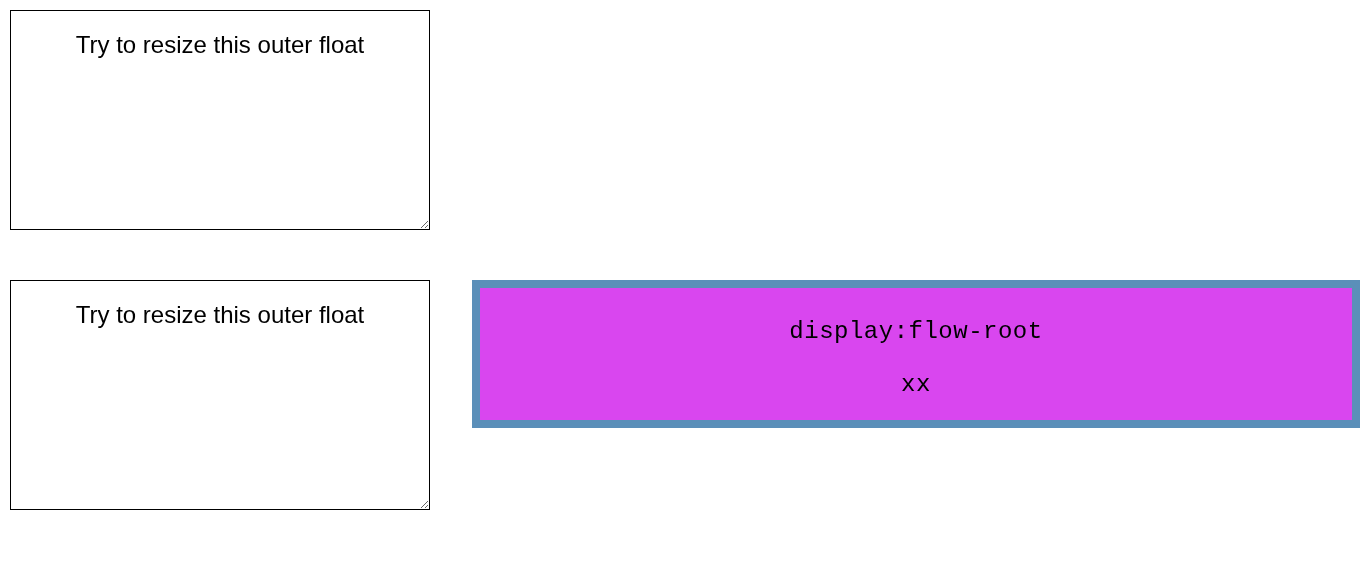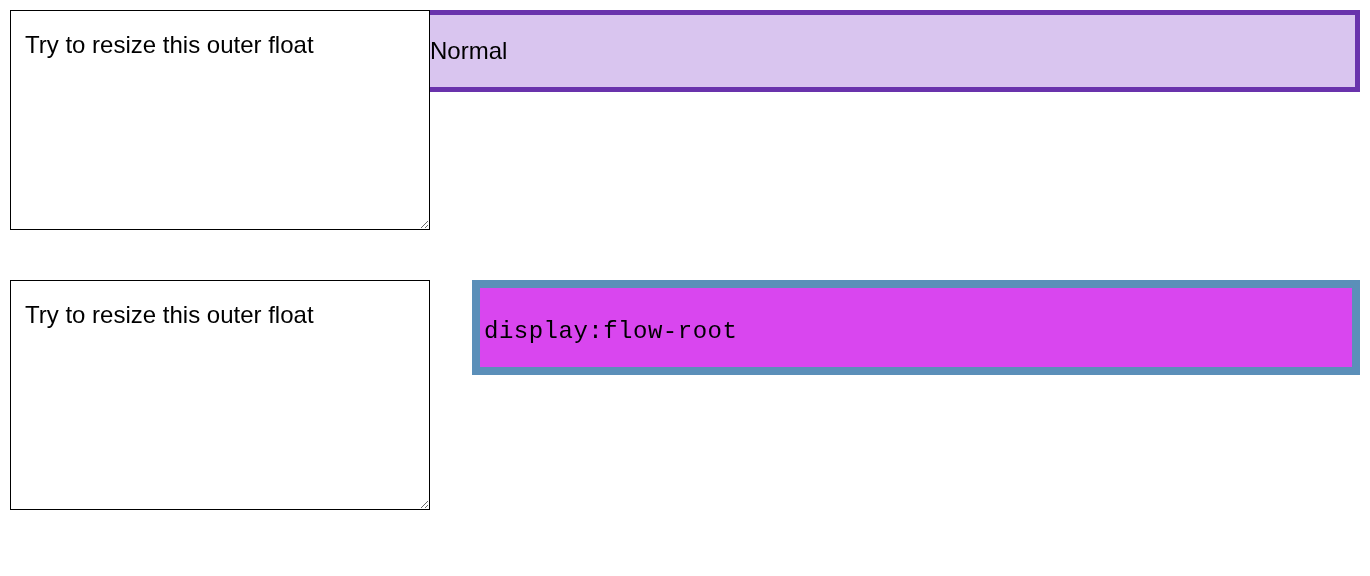--- a/index.html
+++ b/index.html
@@ -6,20 +6,21 @@
       margin: 0;
       padding: 10px;
       font-family: Helvetica, Arial, sans-serif;
       font-size: 24px;
       background: #fff;
       width: 1370px;
       box-sizing: border-box;
     }
     section {
       margin-bottom: 40px;
+      text-align: center;
     }
     section::after {
       content: "";
       display: block;
       clear: both;
     }
     .float-box {
       float: left;
       width: 420px;
       height: 220px;
@@ -56,25 +57,23 @@
       margin: 26px 0 12px 0;
     }
   </style>
 </head>
 <body>
 
 <section>
   <div class="float-box">
     <span>Try to resize this outer float</span>
   </div>
-  <p class="normal-box">
-    <span>Normal</span>
-  </p>
 </section>
 
 <section class="second-section">
   <div class="float-box">
     <span>Try to resize this outer float</span>
   </div>
   <div class="flowroot-box">
     <p>display:flow-root</p>
+    <p>xx</p>
   </div>
 </section>
 
 </body></html>

